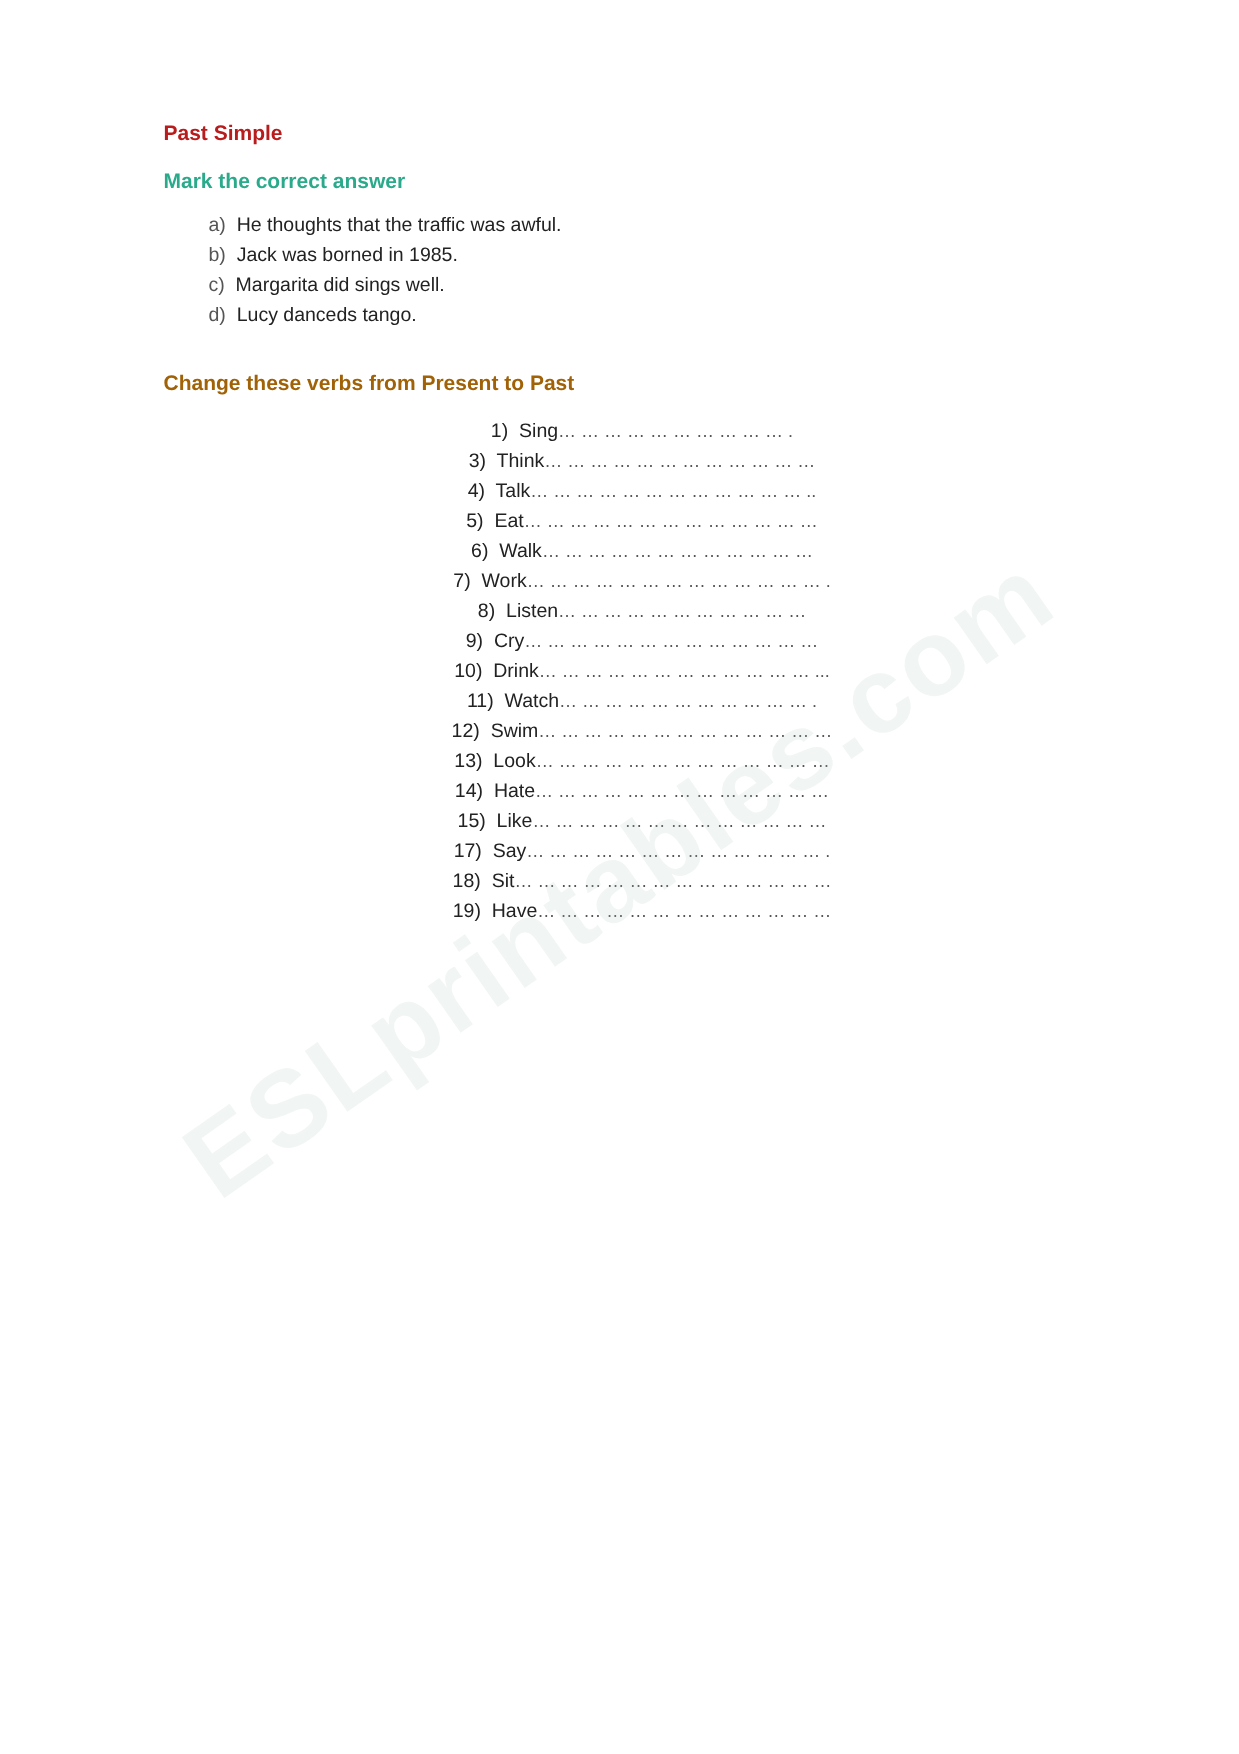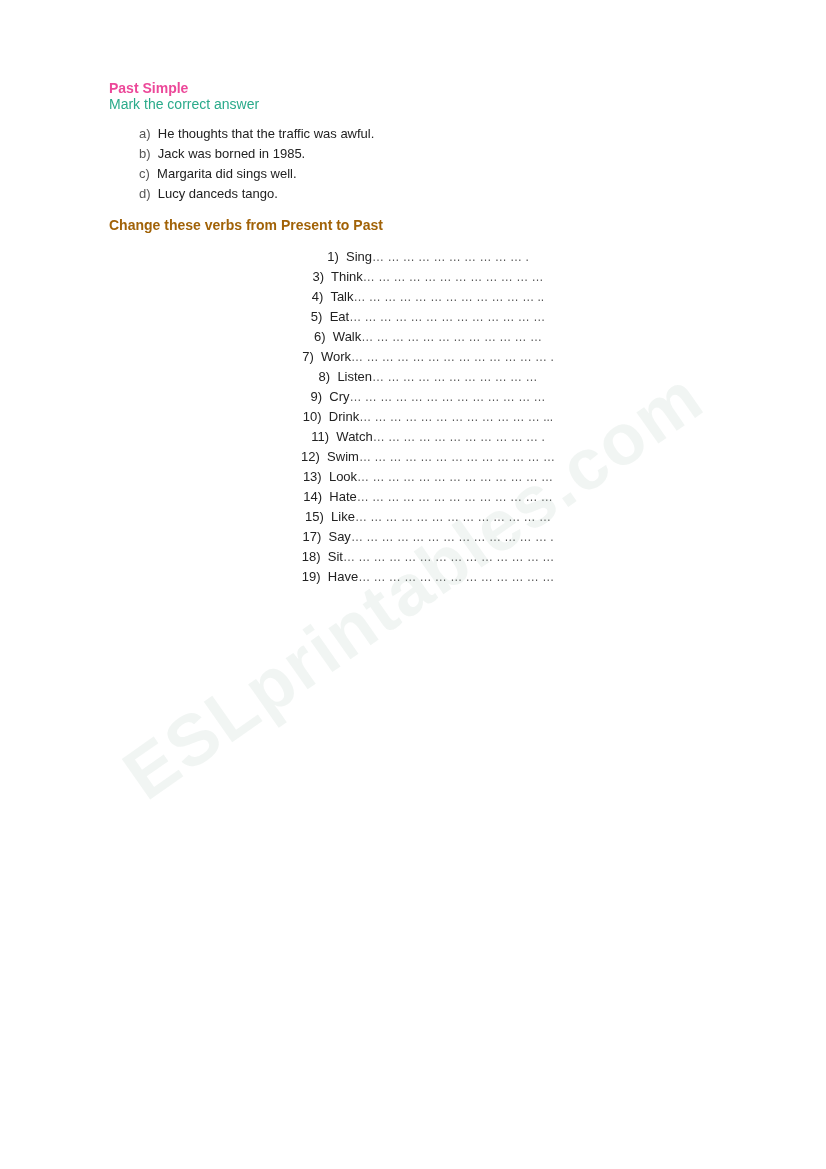--- a/index.html
+++ b/index.html
@@ -37,34 +37,35 @@
       font-weight: bold;
       white-space: nowrap;
       pointer-events: none;
       z-index: 10;
       letter-spacing: 2px;
     }
 
     .section-title {
       font-size: 14px;
       font-weight: bold;
-      color: #ec4899;
+      color: #b91c1c;
+      margin-bottom: 16px;
     }
 
     .section-heading {
       font-size: 14px;
-      font-weight: normal;
+      font-weight: bold;
       color: #2aaa8a;
       margin-bottom: 14px;
     }
 
     .answers-list {
       list-style-type: none;
       padding-left: 30px;
-      margin-bottom: 16px;
+      margin-bottom: 30px;
     }
 
     .answers-list li {
       margin-bottom: 5px;
       font-size: 13px;
       color: #222;
     }
 
     .answers-list li::before {
       display: inline-block;

